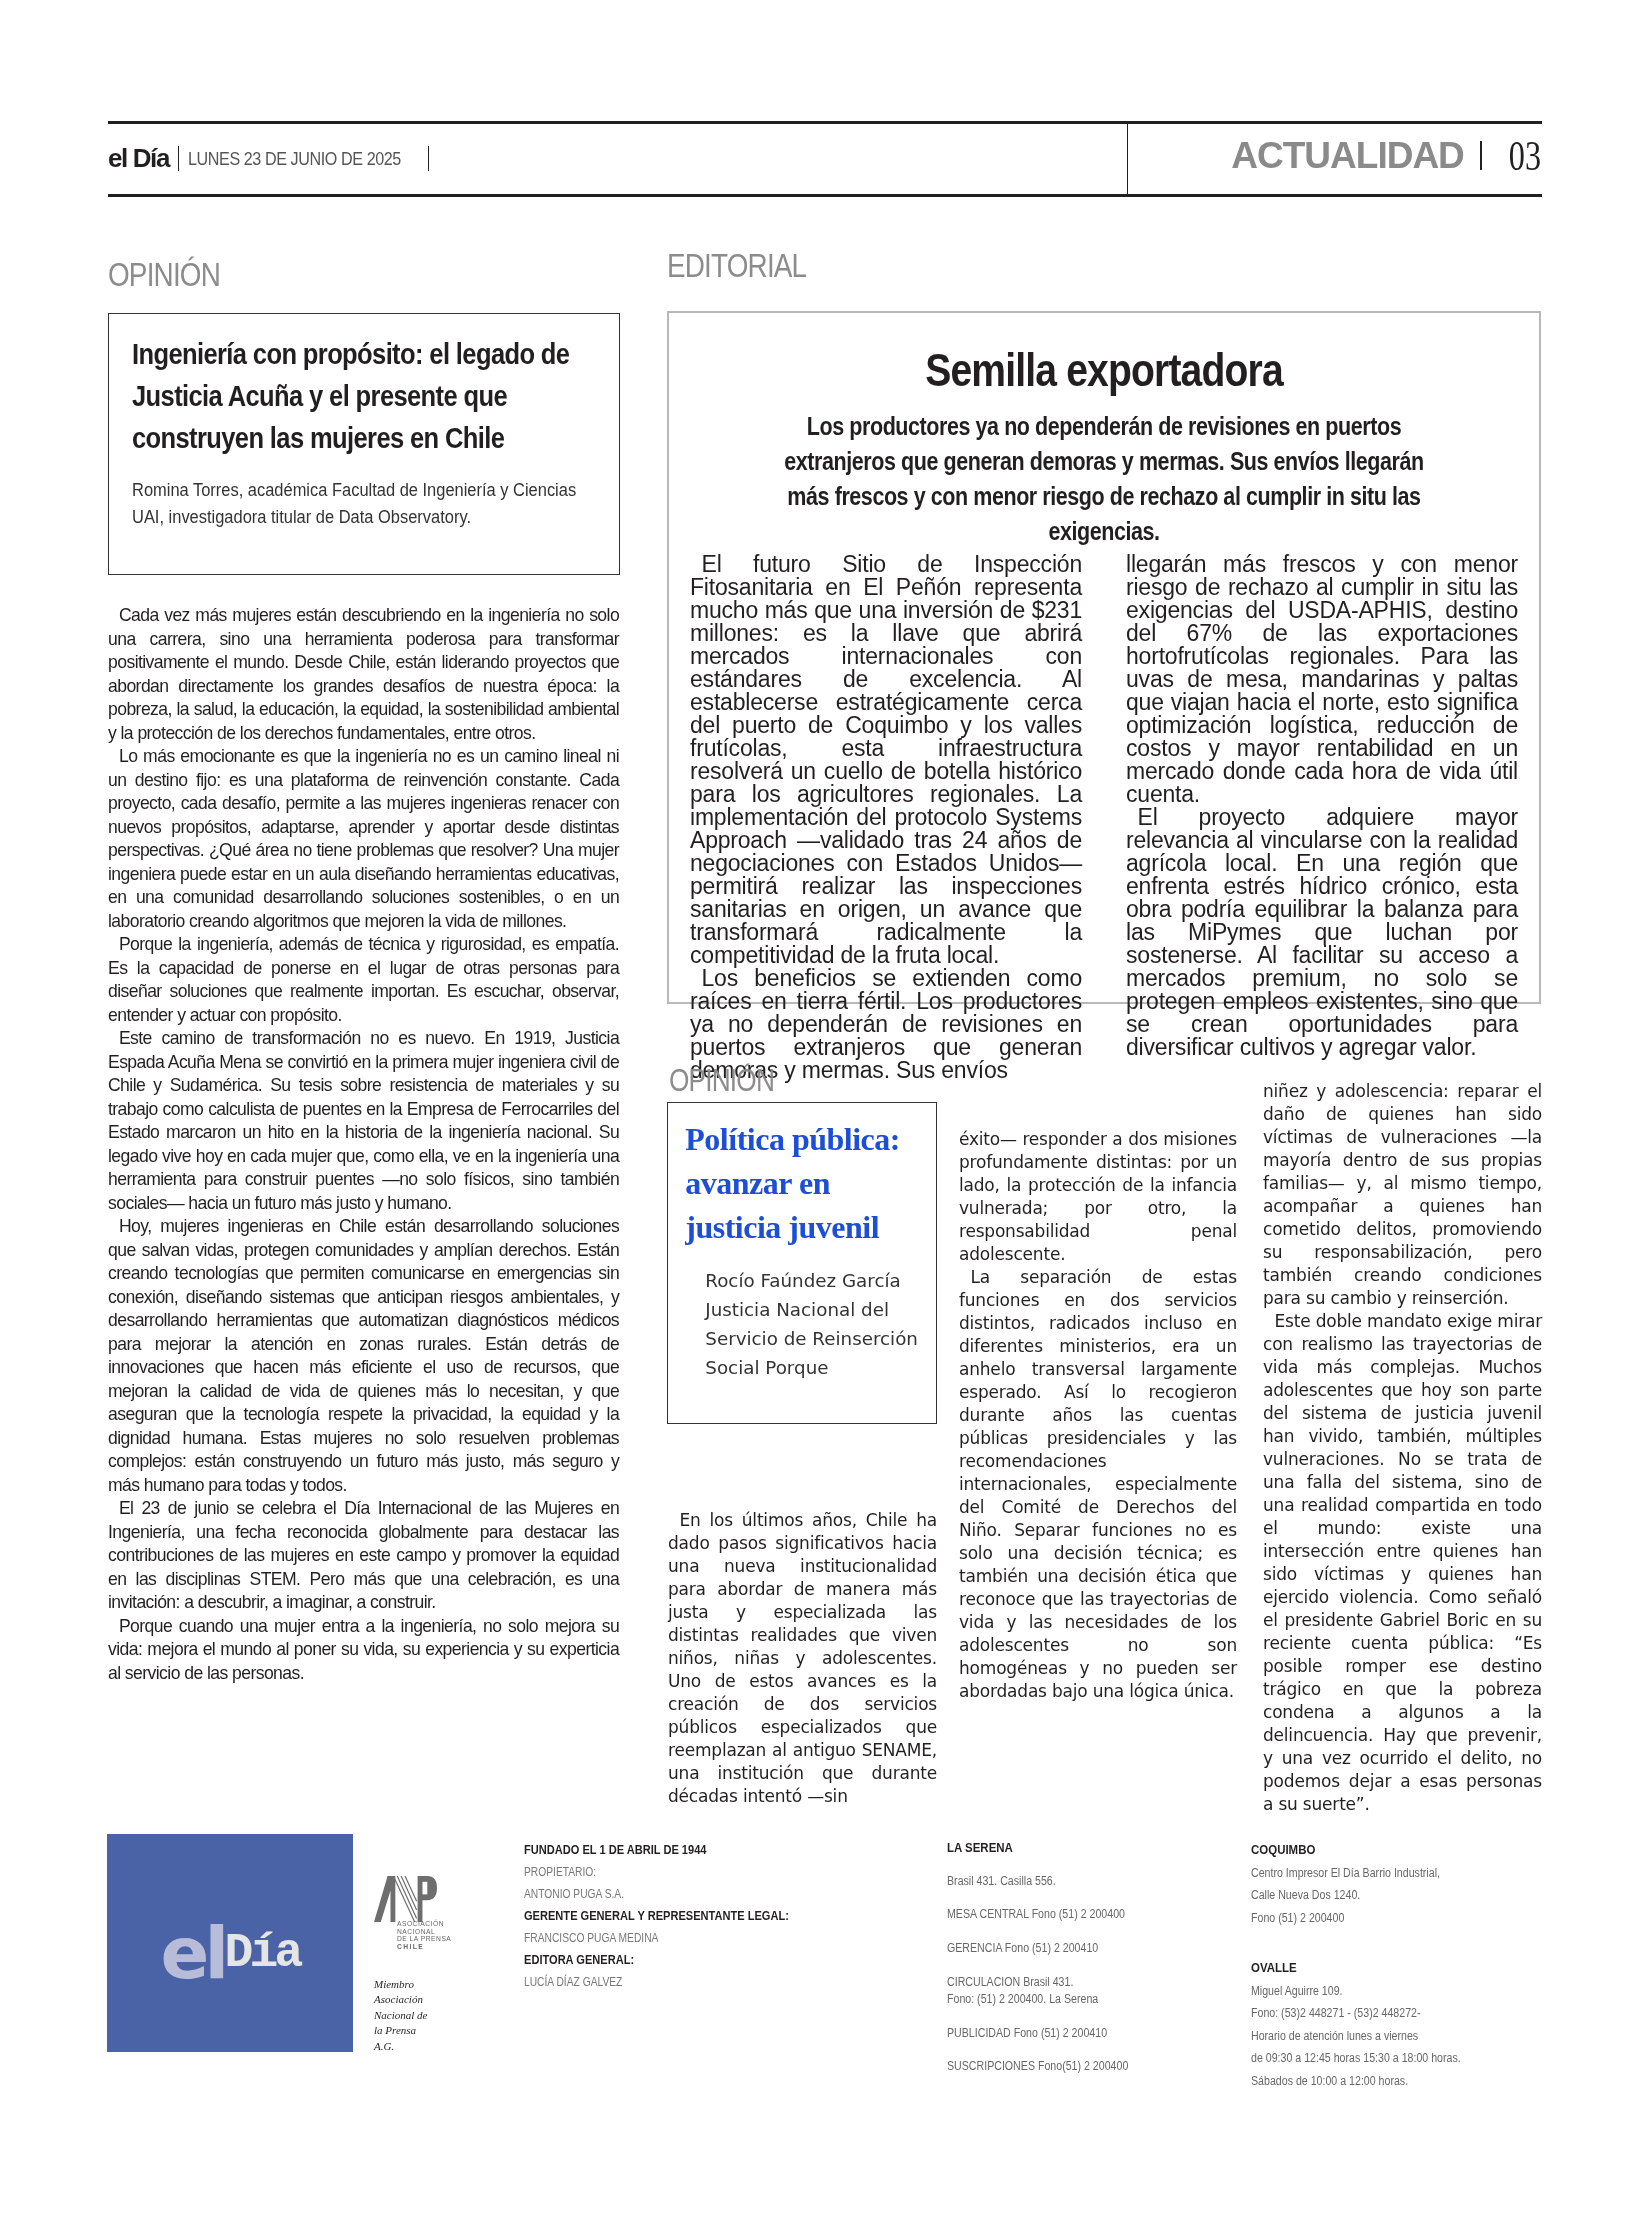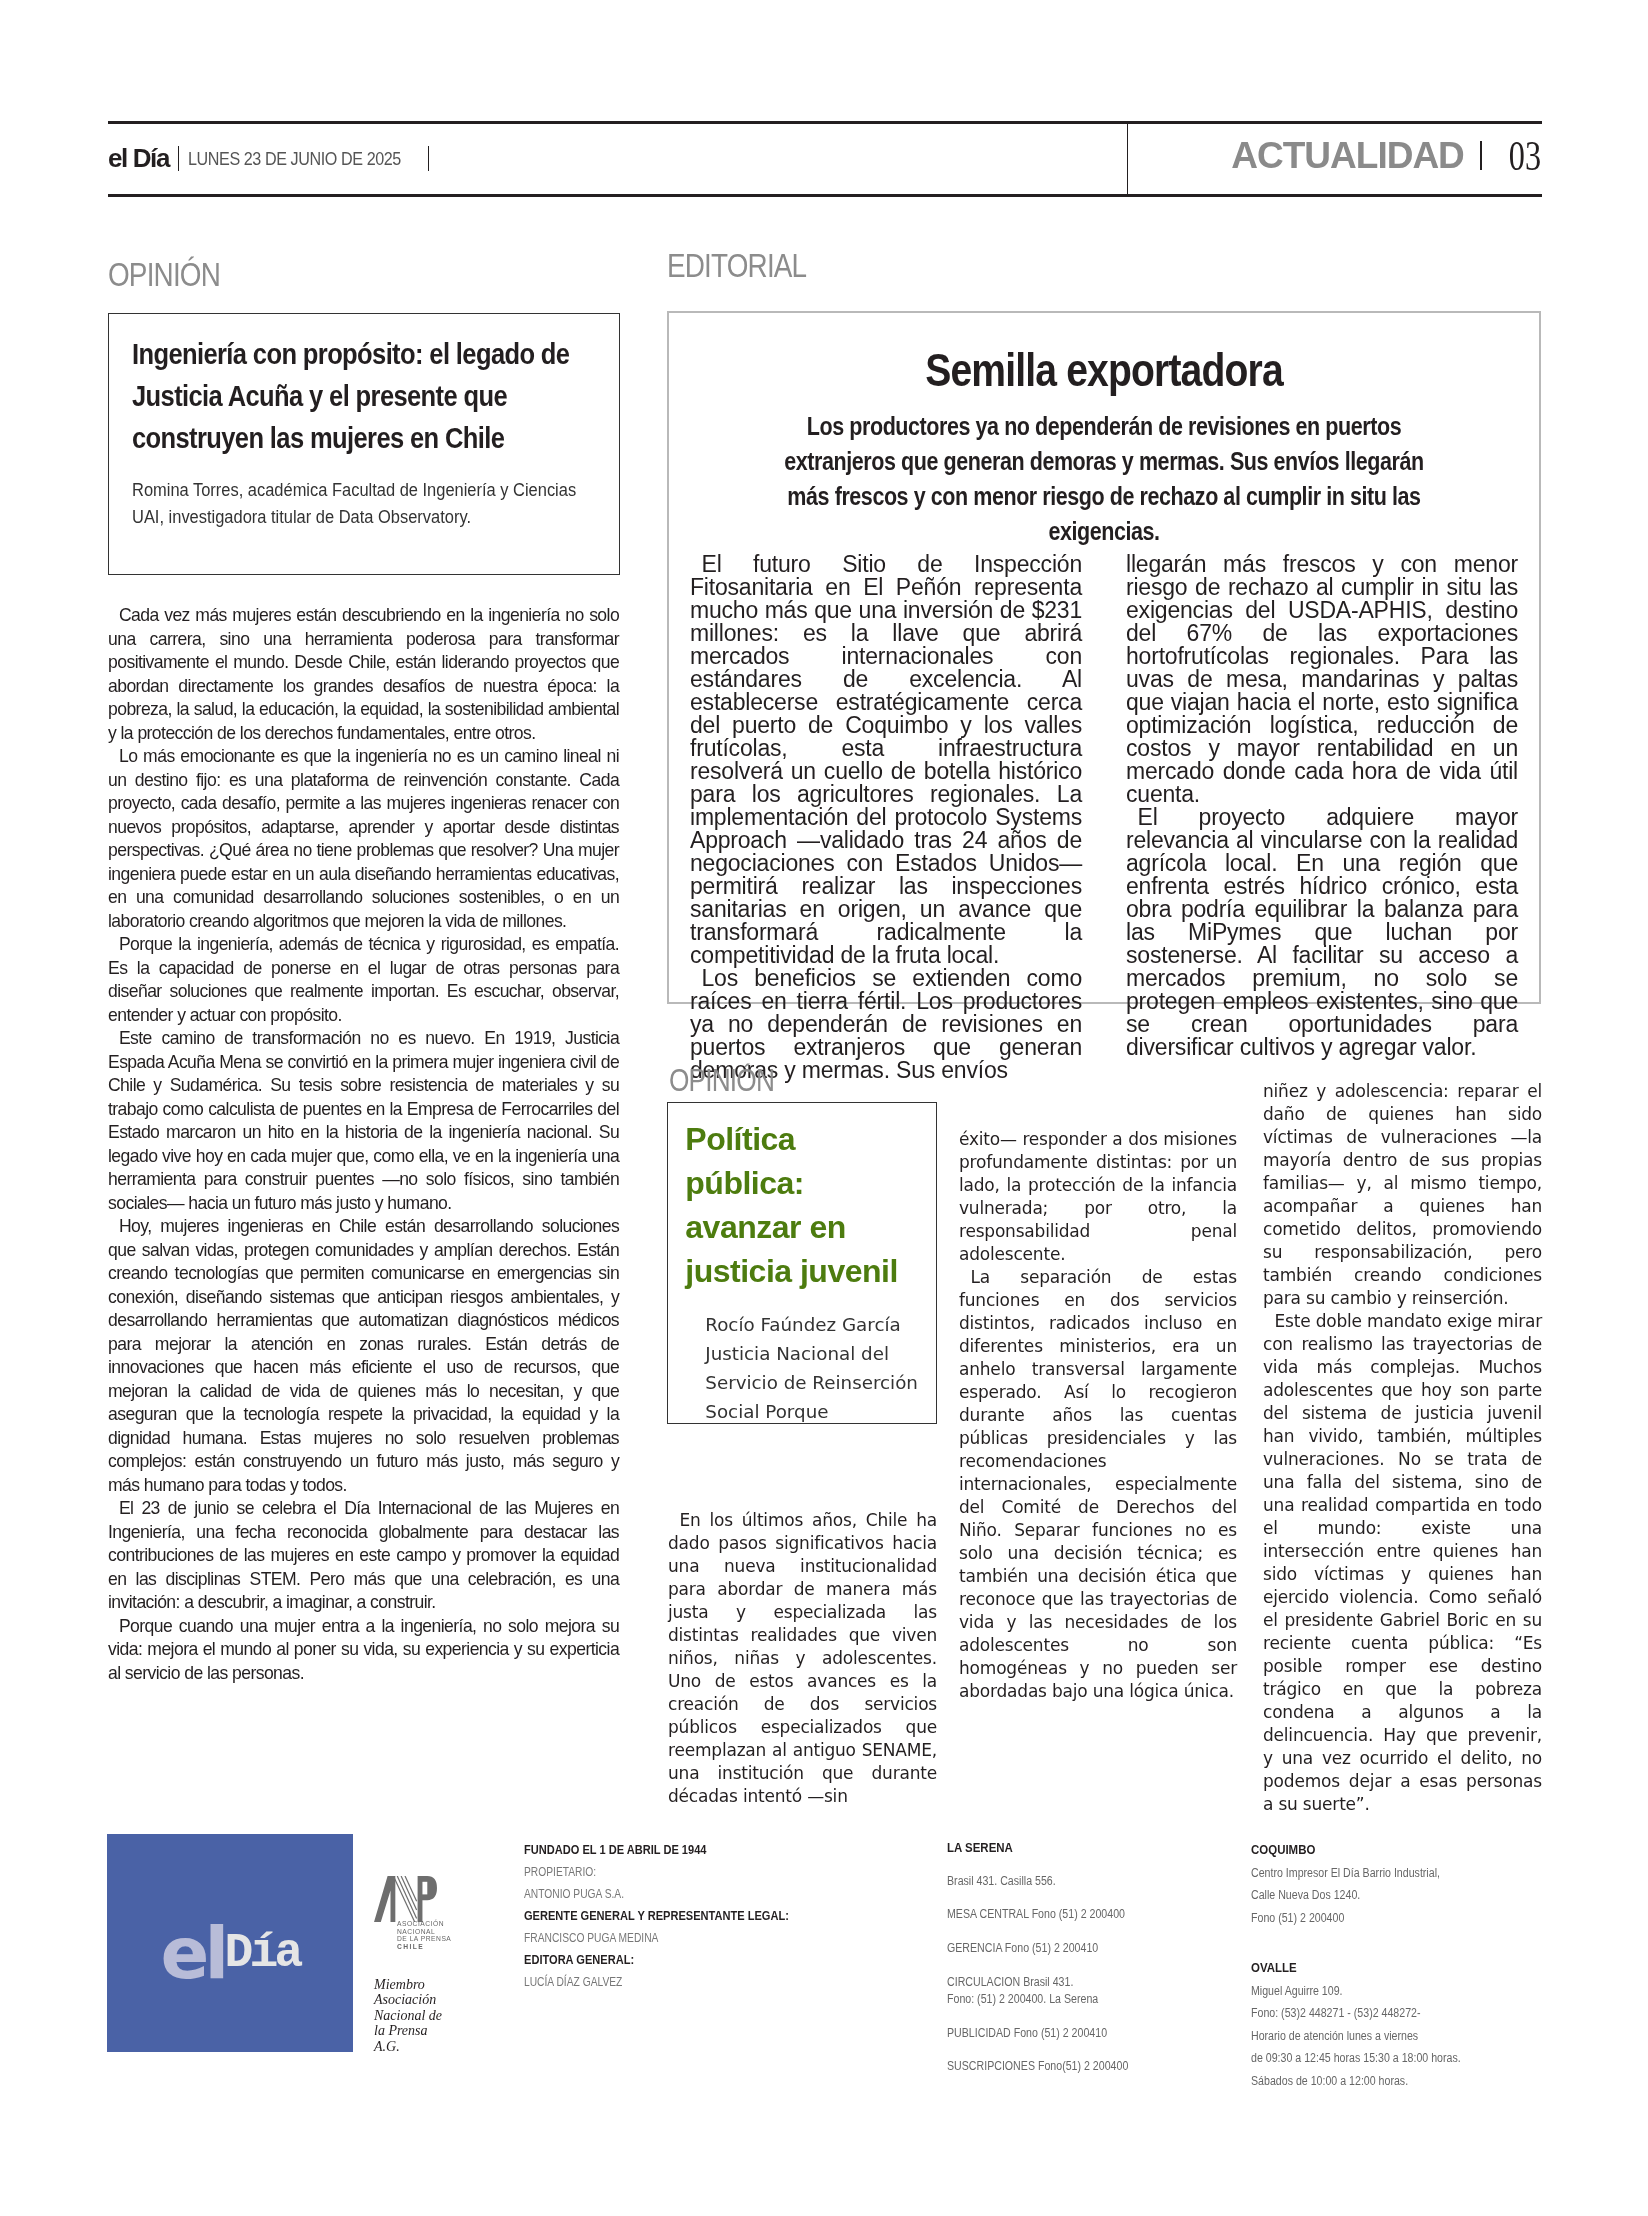--- a/index.html
+++ b/index.html
@@ -35,36 +35,36 @@
   
   .ed-box { position: absolute; left: 667px; top: 311px; width: 874px; height: 693px; border: 2.9px solid #b9b9b9; }
   .ed-title { position: absolute; left: 0; width: 100%; top: 30px; text-align: center; font-weight: bold; font-size: 46px; letter-spacing: -1px; color: #231f20; transform: scaleX(0.85); }
   .ed-deck { position: absolute; left: 38px; width: 794px; top: 96px; text-align: center; font-weight: bold; font-size: 25px; line-height: 35px; color: #231f20; letter-spacing: -0.5px; transform: scaleX(0.86); transform-origin: center top; }
   .col-ed { font-size: 23px; line-height: 23px; letter-spacing: -0.2px; }
   .col-ed-1 { left: 690px; top: 553px; width: 392px; }
   .col-ed-2 { left: 1126px; top: 553px; width: 392px; }
 
   
   .op2-box { position: absolute; left: 667px; top: 1102px; width: 270px; height: 322px; border: 1.4px solid #333; padding: 14.4px 17.3px; }
-  .op2-title { font-family: Liberation Sans, sans-serif; font-weight: bold; font-size: 32px; line-height: 44px; color: #4d7c0f; letter-spacing: -0.5px; }
+  .op2-title { font-family: Liberation Serif, serif; font-weight: bold; font-size: 32px; line-height: 44px; color: #1d4ed8; letter-spacing: -0.5px; }
   .op2-byline { margin-top: 16.4px; font-family: "DejaVu Sans", sans-serif; font-size: 18.3px; line-height: 29px; color: #333; margin-left: 20px; }
   .col-op2 { font-family: "DejaVu Sans", sans-serif; font-size: 17px; line-height: 23px; letter-spacing: -0.2px; }
   .col-op2-1 { left: 668px; top: 1509px; width: 269px; }
   .col-op2-2 { left: 959px; top: 1128px; width: 278px; }
   .col-op2-3 { left: 1263px; top: 1080px; width: 279px; }
 
   
   .footer-logo { position: absolute; left: 107px; top: 1834px; width: 246px; height: 218px; background: #4a62a6; display: flex; align-items: center; justify-content: center; padding-top: 19px; }
   .footer-logo-el { font-family: "DejaVu Sans", sans-serif; font-weight: bold; font-size: 72px; letter-spacing: -4.8px; color: #b8bcd8; }
   .footer-logo-dia { font-family: Liberation Mono, monospace; font-weight: bold; font-size: 48px; letter-spacing: -3.8px; color: #e5e5e5; }
 
   .anp-logo { position: absolute; left: 374px; top: 1876px; width: 63px; height: 46px; }
   .anp-caption { position: absolute; left: 397px; top: 1920px; font-family: "Liberation Sans", sans-serif; font-size: 6.7px; line-height: 7.7px; color: #666; letter-spacing: 0.5px; }
   .anp-caption .strong { font-weight: bold; letter-spacing: 1.4px; }
-  .member { position: absolute; left: 374px; top: 1977px; font-family: "Liberation Serif", serif; font-style: italic; font-size: 14px; line-height: 15.4px; color: #231f20; }
+  .member { position: absolute; left: 374px; top: 1977px; font-family: "Liberation Serif", serif; font-style: italic; font-size: 11px; line-height: 15.4px; color: #231f20; }
 
   .imprint { position: absolute; left: 524px; top: 1839px; font-family: "Liberation Sans", sans-serif; font-size: 12.5px; line-height: 22px; color: #777; transform: scaleX(0.82); transform-origin: left top; }
   .imprint .label { font-weight: bold; color: #231f20; font-size: 13.5px; }
 
   .office { position: absolute; font-family: "Liberation Sans", sans-serif; font-size: 12.5px; color: #666; transform: scaleX(0.85); transform-origin: left top; }
   .office .city { font-weight: bold; color: #231f20; font-size: 13.5px; }
   .office-laserena { left: 947px; top: 1839px; line-height: 17.3px; }
   .office-laserena .item { margin-top: 16.4px; }
   .office-coquimbo { left: 1251px; top: 1839px; line-height: 22.6px; }
   .office-ovalle { left: 1251px; top: 1957px; line-height: 22.6px; }

